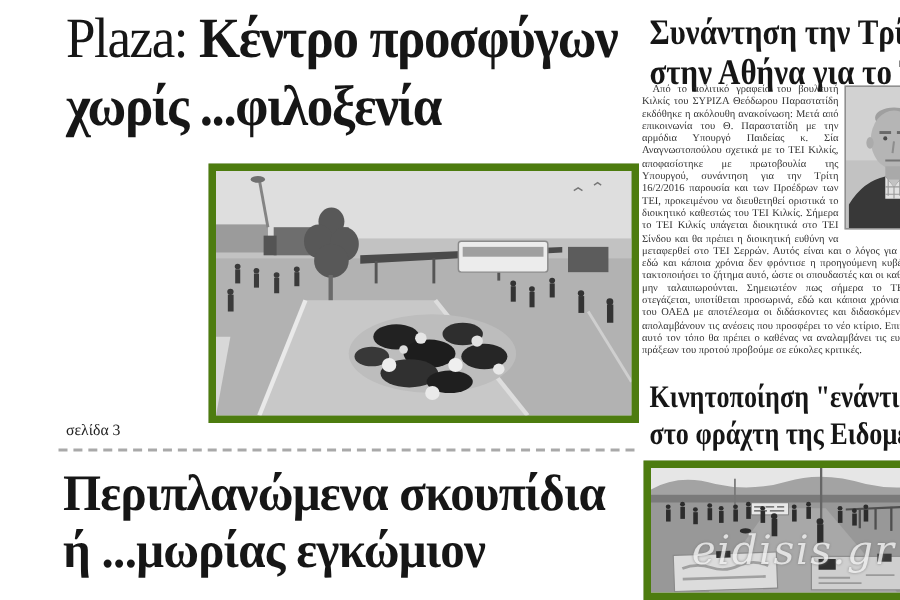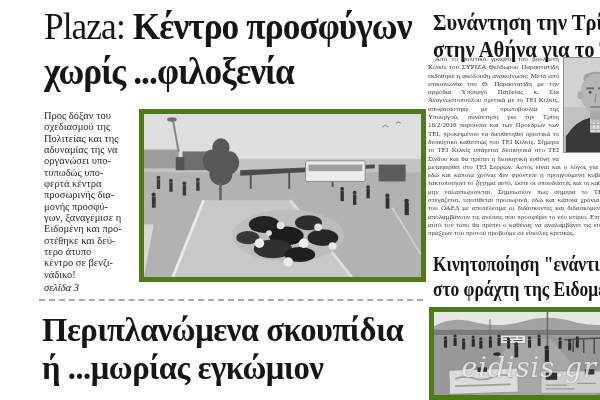--- a/index.html
+++ b/index.html
@@ -10,21 +10,21 @@
   .hl{font-weight:700;color:#161616;transform-origin:left top;}
   .hl-line{display:block;white-space:nowrap;}
   .lead-hl{left:8px;top:4px;font-size:38px;line-height:45px;letter-spacing:-1px;transform:scaleX(.93);}
   .lead-hl .light{font-weight:400;}
   .story2-hl{left:6px;top:311px;font-size:34px;line-height:38px;letter-spacing:-.5px;transform:scaleX(.96);}
   .tei-hl{left:397px;top:9px;font-size:24px;line-height:27px;transform:scaleX(.86);}
   .eido-hl{left:397px;top:252px;font-size:21px;line-height:25px;transform:scaleX(.83);}
   
   .intro{left:8px;top:110px;width:98px;font-size:10.5px;line-height:11.35px;
          white-space:pre-line;color:#2a2a2a;}
-  .pageref{left:8px;top:282px;font-size:10.5px;color:#222;font-style:italic;}
+  .pageref{left:8px;top:282px;font-size:10.5px;color:#222;}
   .rule{left:3px;top:299px;width:384px;border-top:2px dashed #a9a9a9;height:0;}
   
   .photo{box-sizing:border-box;border:5px solid #4d7c0f;background:#cfcfcf;overflow:hidden;}
   .lead-photo{left:103px;top:109px;width:287px;height:173px;}
   .eido-photo{left:393px;top:307px;width:200px;height:93px;}
   .photo svg{display:block;width:100%;height:100%;}
   .watermark{position:absolute;left:0;top:40px;width:100%;text-align:center;
              font-size:27px;font-style:italic;letter-spacing:1px;color:#ededed;opacity:.85;
              text-shadow:0 0 2px #7a7a7a;font-family:"DejaVu Serif",serif;}
   
@@ -40,35 +40,20 @@
 
 <div class="page">
 
   <h1 class="abs hl lead-hl" style="margin:0;">
     <span class="hl-line">
       <span class="light">Plaza:</span><span> Κέντρο προσφύγων</span>
     </span>
     <span class="hl-line">χωρίς ...φιλοξενία</span>
   </h1>
 
-  <p class="abs intro" style="margin:0;">Προς δόξαν του
-σχεδιασμού της
-Πολιτείας και της
-αδυναμίας της να
-οργανώσει υπο-
-τυπωδώς υπο-
-φερτά κέντρα
-προσωρινής δια-
-μονής προσφύ-
-γων, ξαναγέμισε η
-Ειδομένη και προ-
-στέθηκε και δεύ-
-τερο άτυπο
-κέντρο σε βενζι-
-νάδικο!</p>
   <div class="abs pageref">σελίδα 3</div>
   <div class="abs rule"></div>
 
   <div class="abs photo lead-photo">
     <svg viewBox="0 0 288 174" preserveAspectRatio="none">
       <rect width="288" height="174" fill="#b2b2b2"></rect>
       <rect width="288" height="62" fill="#dedede"></rect>
       <rect y="48" width="288" height="14" fill="#c2c2c2"></rect>
       <rect x="0" y="38" width="36" height="20" fill="#9b9b9b"></rect>
       <rect x="40" y="40" width="52" height="20" fill="#6e6e6e"></rect>

